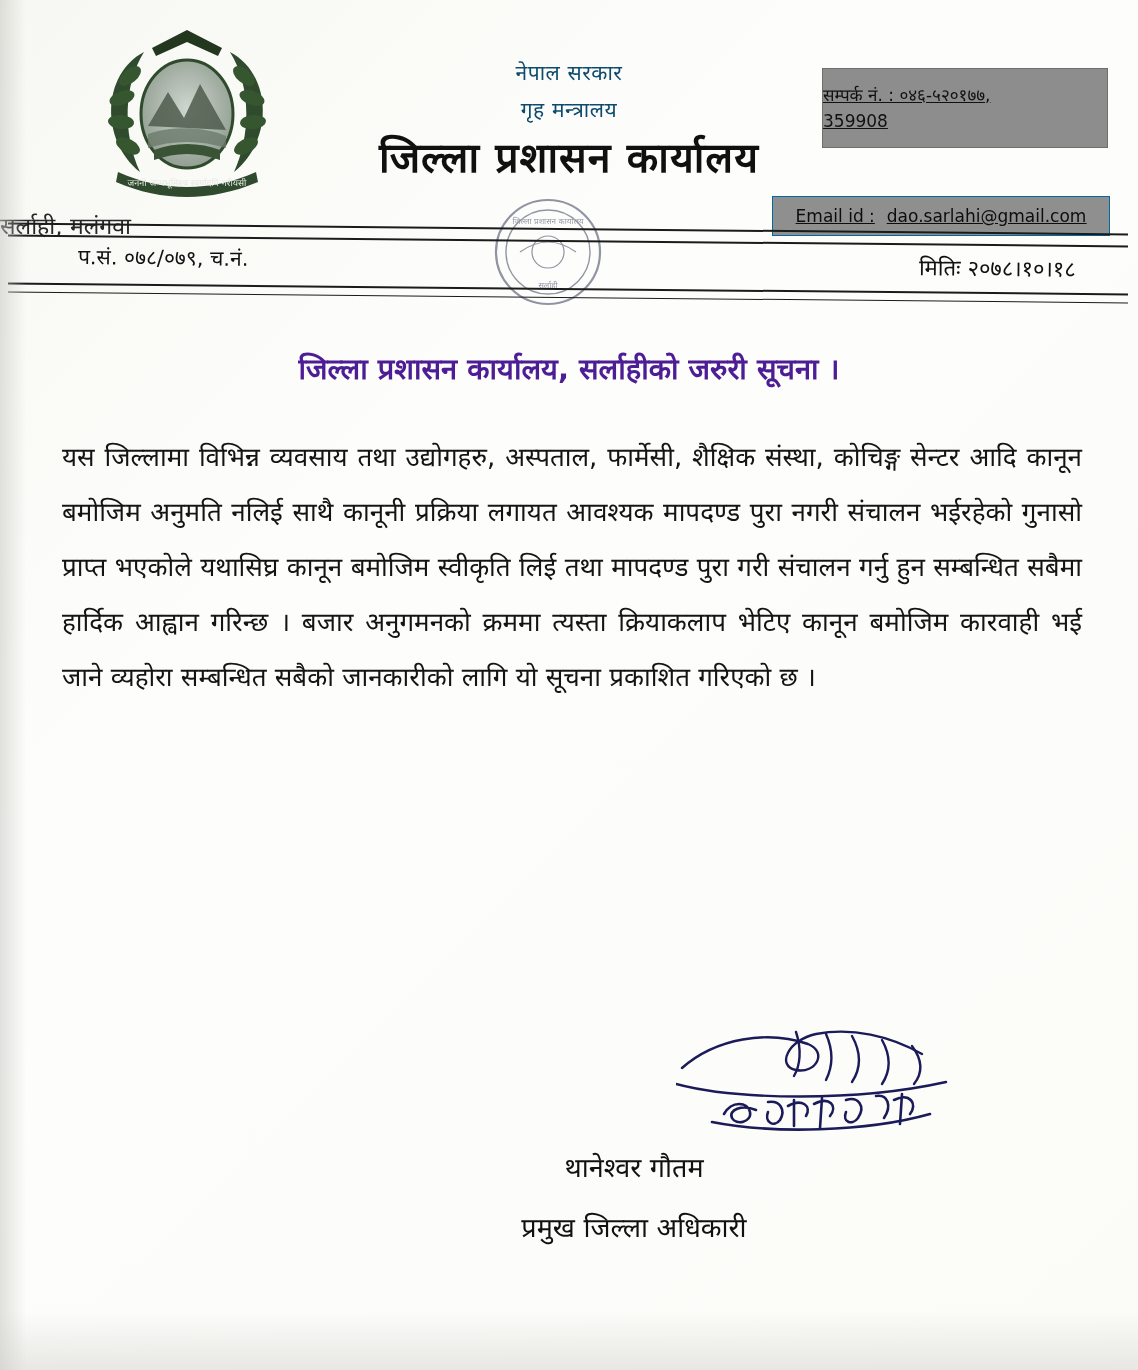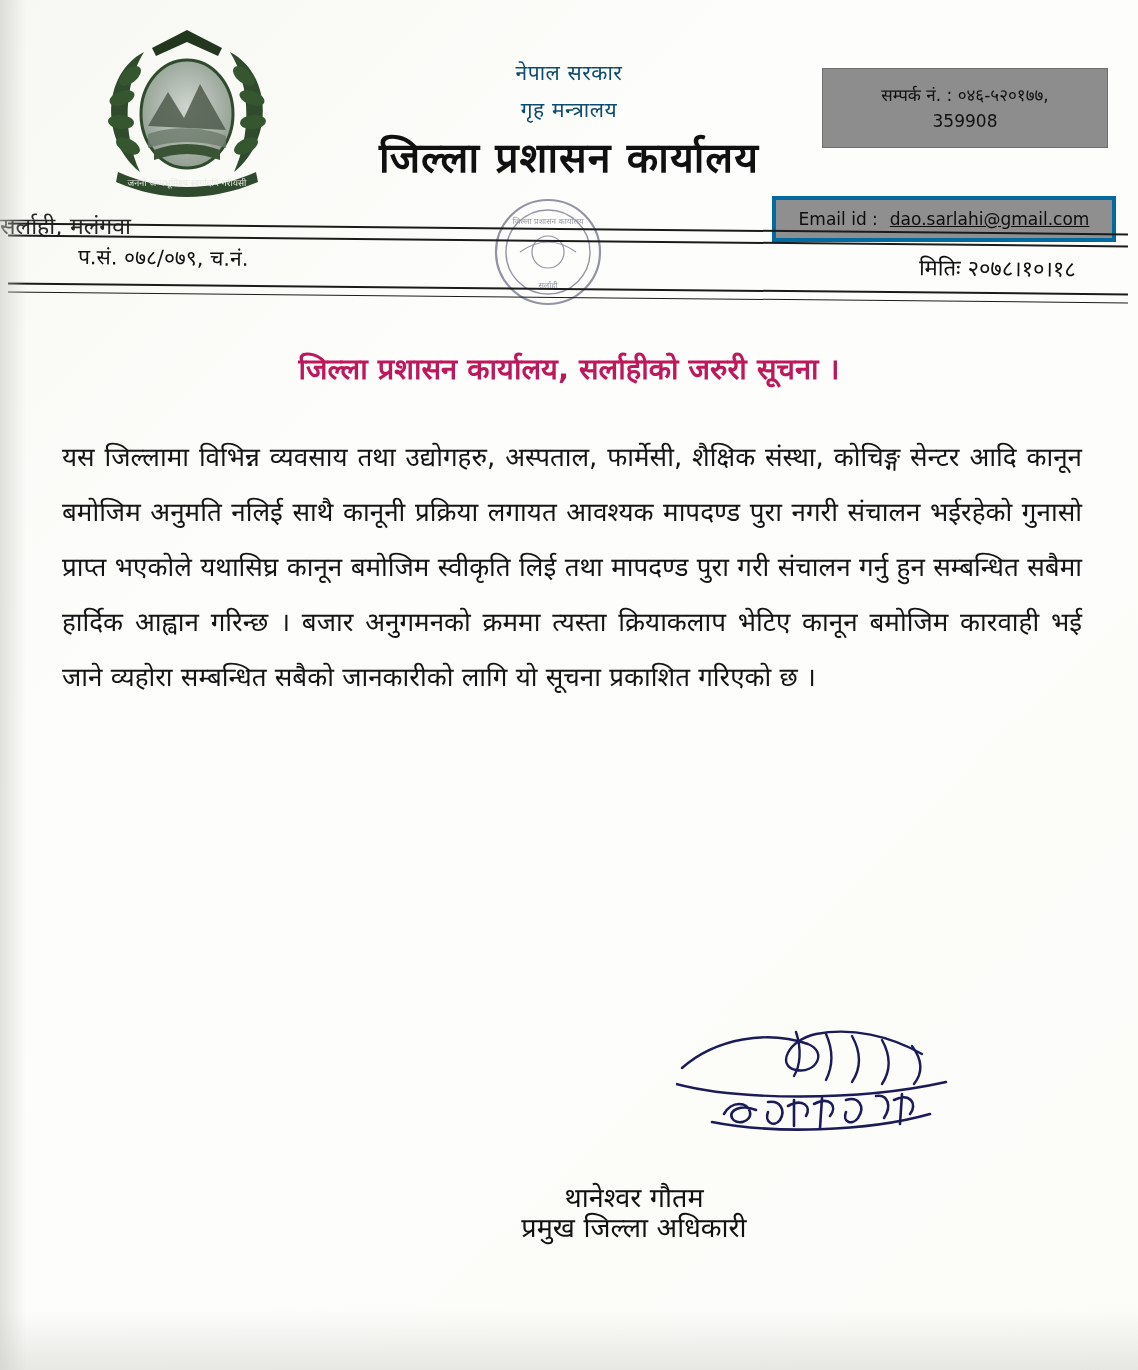--- a/index.html
+++ b/index.html
@@ -84,38 +84,39 @@
     position: absolute;
     left: 822px;
     top: 68px;
     width: 284px;
     height: 78px;
     background: #8d8d8d;
     border: 1px solid #6f6f6f;
     color: #111;
     display: flex;
     flex-direction: column;
-    align-items: center;
     justify-content: center;
     font-size: 17px;
     line-height: 1.55;
+    text-decoration: underline;
   }
   .email-box {
     position: absolute;
     left: 772px;
     top: 196px;
     width: 336px;
     height: 38px;
     background: #8f8f8f;
-    border: 4px solid #0369a1;
+    border: 1px solid #0369a1;
     display: flex;
     align-items: center;
     justify-content: center;
     font-size: 17px;
     color: #0d0d0d;
+    text-decoration: underline;
   }
   .email-box a {
     color: #0d0d0d;
     text-decoration: underline;
     margin-left: 12px;
   }
 
   
   .rule {
     position: absolute;
@@ -147,21 +148,21 @@
   }
 
   
   .notice-title {
     position: absolute;
     width: 100%;
     top: 348px;
     text-align: center;
     font-size: 29px;
     font-weight: bold;
-    color: #be185d;
+    color: #4c1d95;
   }
 
   .body-text {
     position: absolute;
     left: 62px;
     top: 430px;
     width: 1020px;
     font-size: 26px;
     line-height: 2.12;
     color: #141414;
@@ -177,21 +178,20 @@
     width: 330px;
     height: 120px;
   }
   .sig-name {
     position: absolute;
     width: 100%;
     top: 1148px;
     text-align: center;
     font-size: 27px;
     color: #111;
-    margin-top: 30px;
   }
   .sig-post {
     position: absolute;
     width: 100%;
     top: 1196px;
     text-align: center;
     font-size: 27px;
     color: #111;
     margin-top: 12px;
   }

